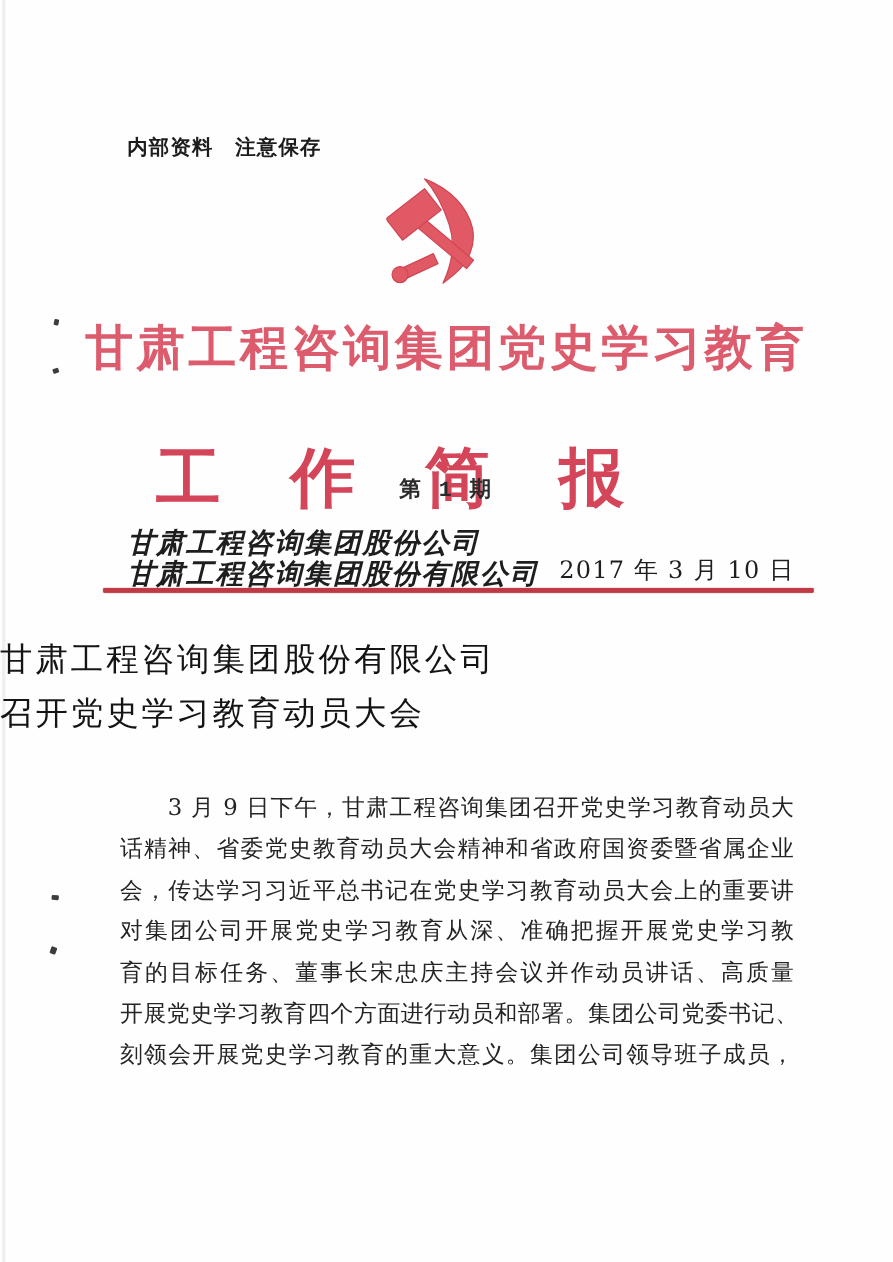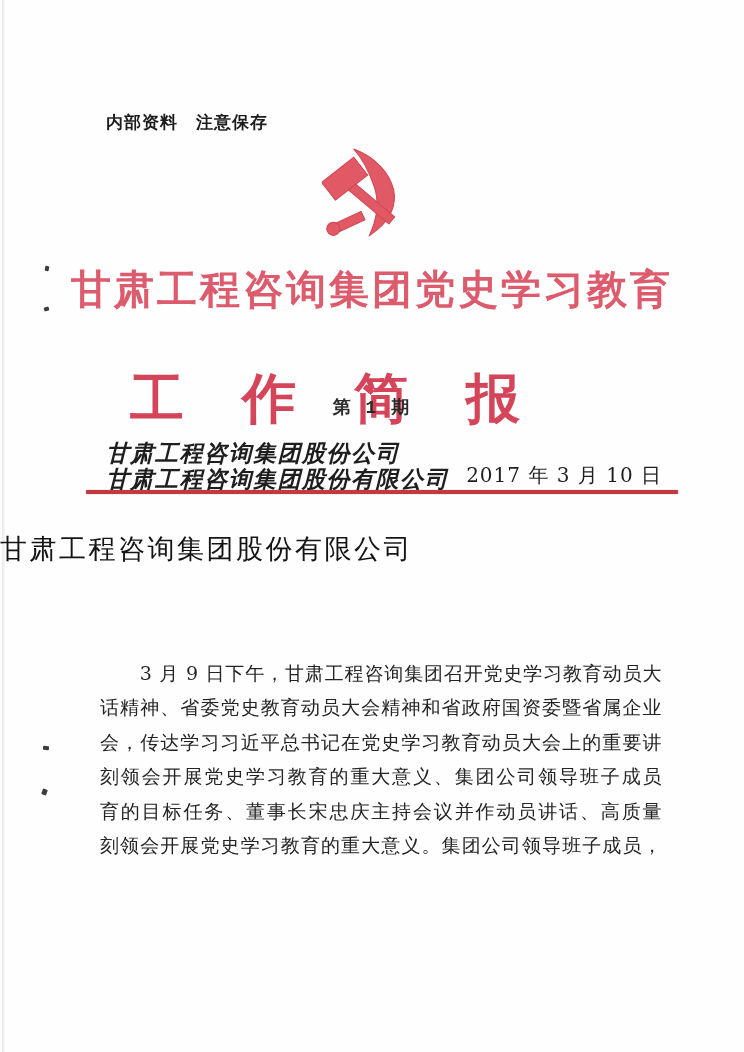--- a/index.html
+++ b/index.html
@@ -127,23 +127,25 @@
   <div class="issuer">
     <div>甘肃工程咨询集团股份公司</div>
     <div>甘肃工程咨询集团股份有限公司</div>
   </div>
 
   <div class="date-line">2017 年 3 月 10 日</div>
 
   <div class="red-rule"></div>
 
   <div class="doc-title l1">甘肃工程咨询集团股份有限公司</div>
+  <div class="doc-title l2">召开党史学习教育动员大会</div>
 
   <div class="body-text">
     <div class="body-line">　　3 月 9 日下午，甘肃工程咨询集团召开党史学习教育动员大</div>
     <div class="body-line">话精神、省委党史教育动员大会精神和省政府国资委暨省属企业</div>
     <div class="body-line">会，传达学习习近平总书记在党史学习教育动员大会上的重要讲</div>
-    <div class="body-line">刻领会开展党史学习教育的重大意义、集团公司领导班子成员</div>
+    <div class="body-line">对集团公司开展党史学习教育从深、准确把握开展党史学习教</div>
     <div class="body-line">育的目标任务、董事长宋忠庆主持会议并作动员讲话、高质量</div>
+    <div class="body-line">开展党史学习教育四个方面进行动员和部署。集团公司党委书记、</div>
     <div class="body-line">刻领会开展党史学习教育的重大意义。集团公司领导班子成员，</div>
   </div>
 
 </div>
 
 </body></html>

